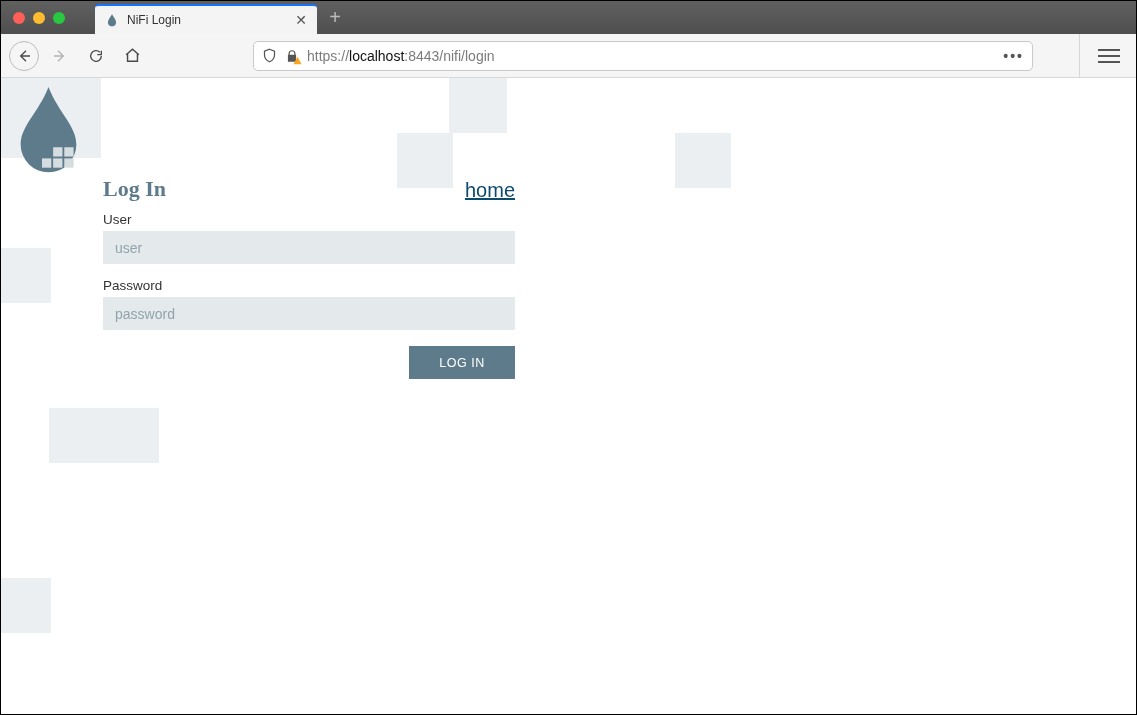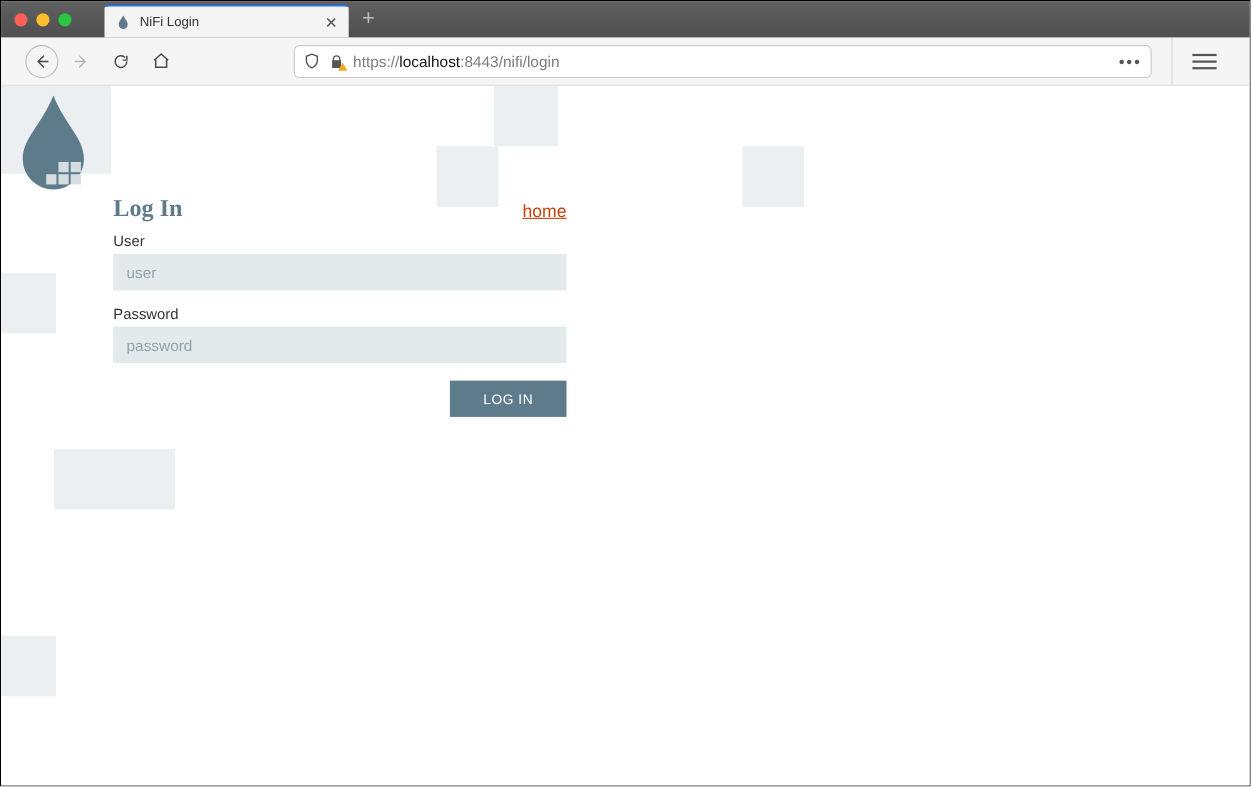--- a/index.html
+++ b/index.html
@@ -9,38 +9,38 @@
     .chrome-tabs { height:33px; background: linear-gradient(#606060,#4f4f4f); display:flex; align-items:flex-end; position:relative; }
     .traffic-lights { display:flex; gap:8px; align-items:center; padding-left:12px; height:33px; }
     .tl-dot { width:12px; height:12px; border-radius:50%; }
     .red { background:#fe5f57; } .yellow { background:#febc2e; } .green { background:#28c840; }
     .tab { margin-left:30px; background:#f4f4f4; height:30px; width:222px; border-top-left-radius:4px; border-top-right-radius:4px; display:flex; align-items:center; padding:4px 10px; gap:8px; border-top:2px solid #1a73ff; }
     .tab .favicon { width:14px; height:14px; flex:0 0 auto; }
     .tab .title { font-size:12px; color:#333; flex:1; white-space:nowrap; overflow:hidden; text-overflow:ellipsis; }
     .tab .close { font-size:14px; color:#555; cursor:pointer; }
     .newtab { width:24px; height:24px; margin-left:6px; display:flex; align-items:center; justify-content:center; color:#bbb; font-size:20px; align-self:center; cursor:pointer; }
     
-    .toolbar { height:44px; background:#f5f5f5; border-bottom:1px solid #d7d7d7; display:flex; align-items:center; padding:0 22px; gap:6px; }
+    .toolbar { height:44px; background:#f5f5f5; border-bottom:1px solid #d7d7d7; display:flex; align-items:center; padding:0 8px; gap:6px; }
     .nav-btn { width:30px; height:30px; display:flex; align-items:center; justify-content:center; border-radius:50%; color:#4a4a4a; }
     .nav-btn.bordered { border:1px solid #bdbdbd; }
     .nav-btn.disabled { color:#b3b3b3; }
     .urlbar { flex:0 0 780px; margin-left:100px; height:30px; background:#fff; border:1px solid #c9c9c9; border-radius:5px; display:flex; align-items:center; padding:0 8px; gap:8px; font-size:14px; color:#7c7c7c; }
     .urlbar .host { color:#111; }
     .urlbar .meatballs { margin-left:auto; letter-spacing:2px; color:#555; font-weight:bold; }
     .hamburger-area { margin-left:auto; border-left:1px solid #d7d7d7; height:100%; display:flex; align-items:center; padding-left:18px; padding-right:8px; }
     .hamburger { width:22px; height:22px; display:flex; flex-direction:column; justify-content:center; gap:4px; cursor:pointer; }
     .hamburger div { height:2px; background:#555; }
     
     .page { position:relative; height:calc(715px - 33px - 44px - 2px); background:#fff; overflow:hidden; }
     .bg-square { position:absolute; background:#eceff1; }
     .logo { position:absolute; left:15px; top:8px; width:65px; height:90px; }
     .login-box { position:absolute; left:102px; top:98px; width:412px; }
     .login-header { display:flex; justify-content:space-between; align-items:flex-end; margin-bottom:10px; }
     .login-title { font-family: Georgia, 'Times New Roman', serif; font-size:22px; font-weight:bold; color:#5d7b8a; }
-    .home-link { font-size:16px; color:#c2410c; text-decoration:underline; cursor:pointer; }
+    .home-link { font-size:20px; color:#0c4a6e; text-decoration:underline; cursor:pointer; }
     .field-label { font-size:13.5px; color:#333; margin-top:8px; margin-bottom:4px; }
     .field-input { width:100%; height:33px; background:#e4e9ec; border:none; padding:0 12px; font-size:14px; color:#333; outline:none; }
     .field-input::placeholder { color:#90a4ae; font-style: normal; }
     .login-btn-row { display:flex; justify-content:flex-end; margin-top:16px; }
     .login-btn { background:#5d7b8a; color:#fff; border:none; height:33px; width:106px; font-size:12.5px; letter-spacing:0.5px; cursor:pointer; }
     svg { display:block; }
   </style>
 </head>
 <body>
 

